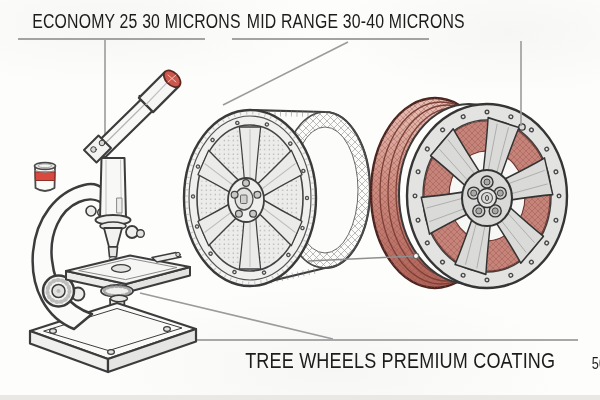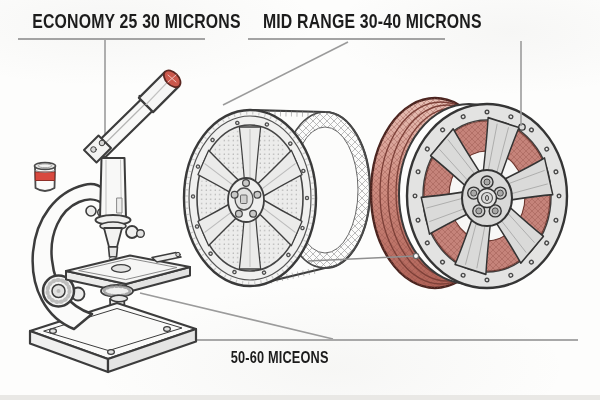--- a/index.html
+++ b/index.html
@@ -5,31 +5,30 @@
   html,body{margin:0;padding:0;}
   #stage{
     position:relative;width:600px;height:400px;overflow:hidden;
     background:#fdfdfc;
     background-image:
       radial-gradient(ellipse 300px 90px at 18% 6%, rgba(120,120,115,.05), transparent 70%),
       radial-gradient(ellipse 260px 90px at 85% 8%, rgba(120,120,115,.05), transparent 70%),
       radial-gradient(ellipse 340px 120px at 55% 92%, rgba(120,120,110,.05), transparent 70%);
     font-family:"Liberation Sans", sans-serif;
     color:#1c1c1c;
-    font-weight:bold;
   }
   #art{position:absolute;left:0;top:0;}
   .toplabel{
     position:absolute;top:13px;text-align:center;
     border-bottom:2.5px solid #a3a3a3;padding-bottom:7px;
     font-size:18px;line-height:18px;white-space:nowrap;
   }
   .cap{display:inline-block;transform:scale(.88,1.12);transform-origin:50% 100%;letter-spacing:.2px;}
   #label-economy{left:18px;width:187px;}
-  #label-midrange{left:248px;width:197px;text-align:right;}
+  #label-midrange{left:232px;width:197px;text-align:right;}
   #label-premium{left:462px;width:134px;}
   #footer-caption{
     position:absolute;left:224px;top:350px;display:flex;align-items:baseline;gap:9px;white-space:nowrap;
   }
   #footer-caption .main{font-size:20.5px;}
   #footer-caption .detail{font-size:14.5px;}
   #bottom-strip{position:absolute;left:0;bottom:0;width:600px;height:5px;background:#e9e8e5;}
 </style>
 </head>
 <body>
@@ -278,17 +277,18 @@
 </svg>
 
   <div class="toplabel" id="label-economy">
     <span class="cap">ECONOMY 25 30 MICRONS</span>
   </div>
   <div class="toplabel" id="label-midrange">
     <span class="cap">MID RANGE 30-40 MICRONS</span>
   </div>
 
   <div id="footer-caption">
+    <span class="main"><span class="cap">TREE WHEELS PREMIUM COATING</span></span>
     <span class="detail"><span class="cap">50-60 MICEONS</span></span>
   </div>
 
   <div id="bottom-strip"></div>
 </div>
 
 </body></html>

